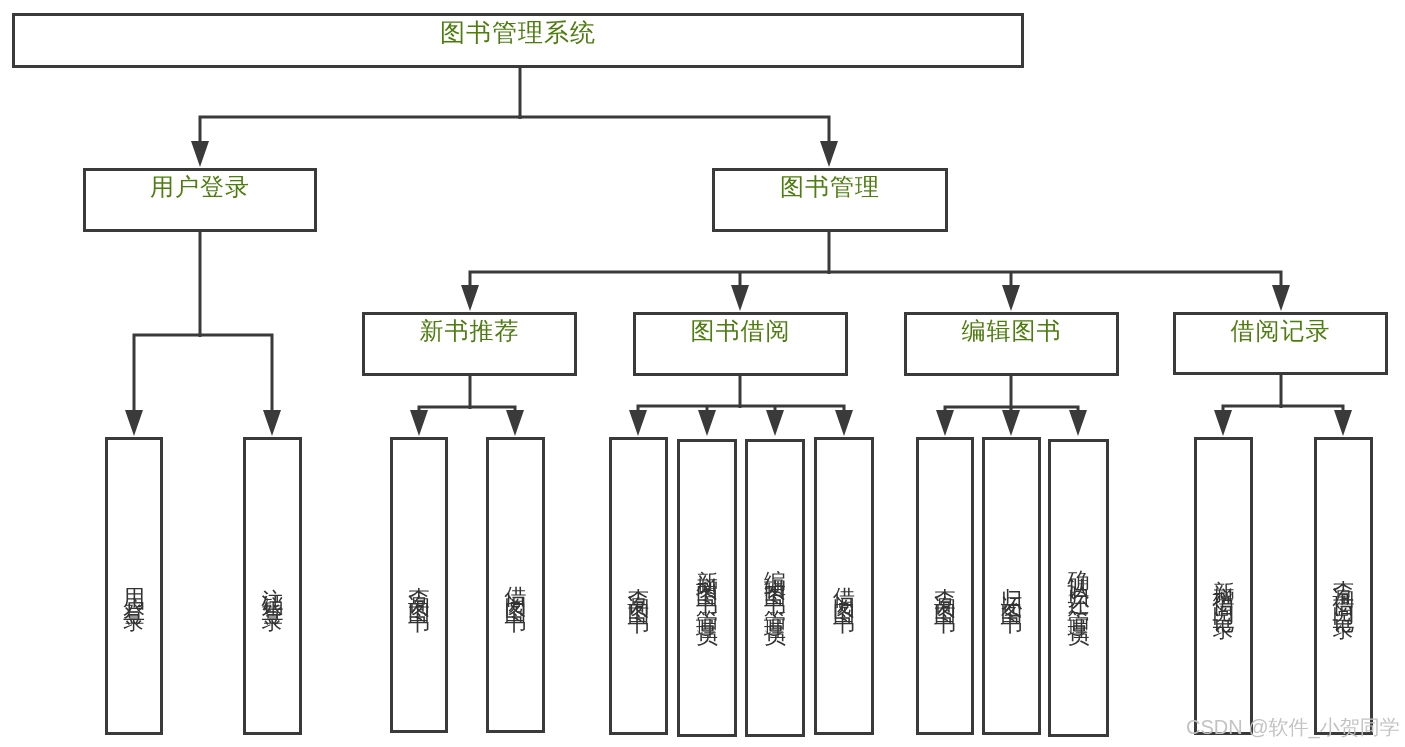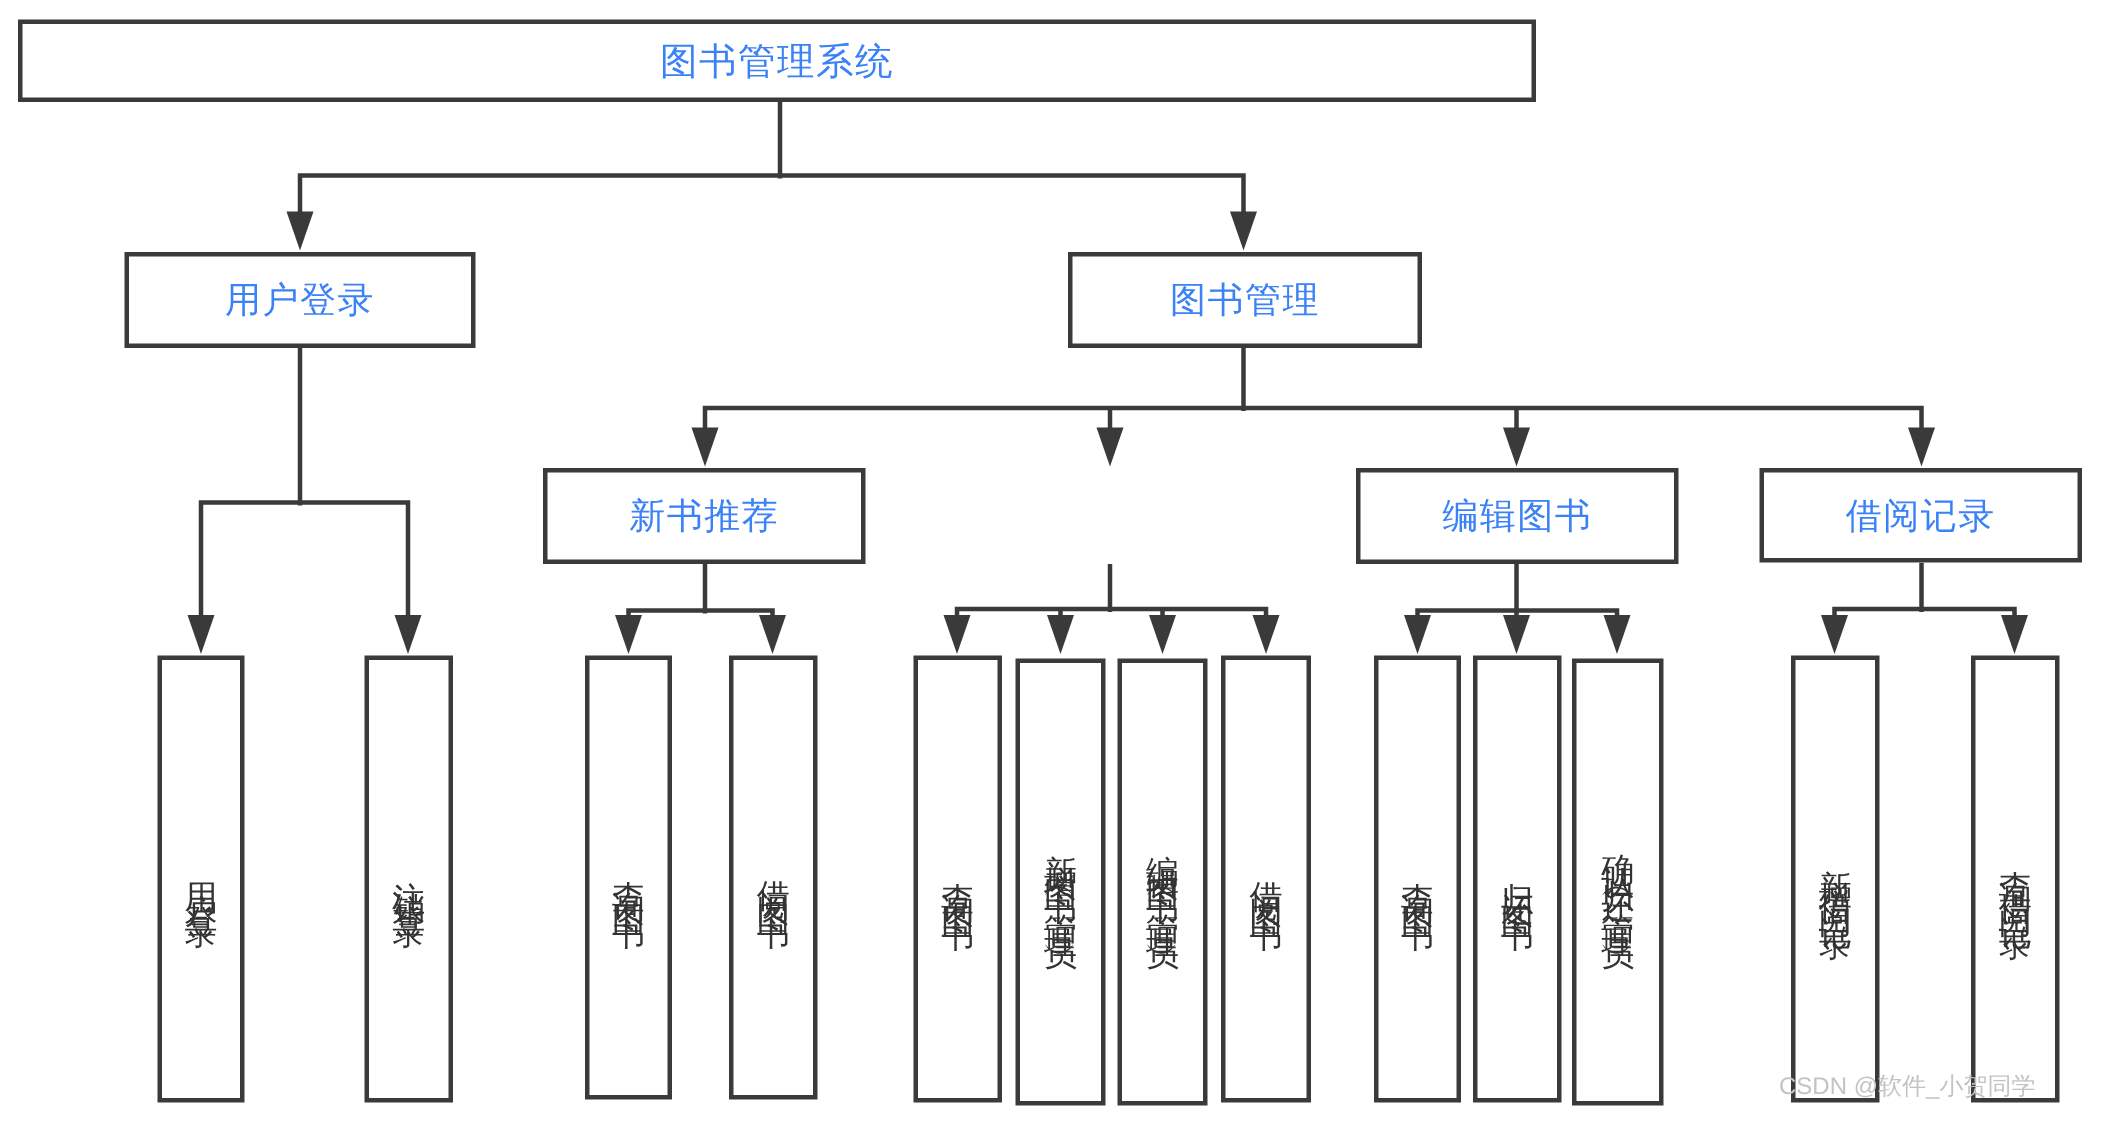--- a/index.html
+++ b/index.html
@@ -20,24 +20,24 @@
     left: 0;
     top: 0;
     z-index: 1;
   }
   .hbox {
     position: absolute;
     box-sizing: border-box;
     border: 3px solid #3a3a3a;
     background: #ffffff;
     display: flex;
-    align-items: center;
+    align-items: flex-start;
     justify-content: center;
     font-size: 24px;
-    color: #3b82f6;
+    color: #4d7c0f;
     z-index: 2;
     letter-spacing: 1px;
   }
   .vbox {
     position: absolute;
     box-sizing: border-box;
     border: 3px solid #3a3a3a;
     background: #ffffff;
     display: flex;
     align-items: center;
@@ -50,21 +50,21 @@
     font-size: 22px;
     letter-spacing: 8px;
     color: #333333;
     line-height: 1;
   }
   #watermark {
     position: absolute;
     left: 1186px;
     top: 714px;
     width: 215px;
-    font-size: 16px;
+    font-size: 20px;
     color: #c3c3c3;
     white-space: nowrap;
     z-index: 3;
   }
 </style>
 </head>
 <body>
 
 <div id="stage">
 
@@ -137,20 +137,23 @@
   <div class="hbox" style="left:83px; top:168px; width:234px; height:64px;">
     <span>用户登录</span>
   </div>
   <div class="hbox" style="left:712px; top:168px; width:236px; height:64px;">
     <span>图书管理</span>
   </div>
 
   <div class="hbox" style="left:362px; top:312px; width:215px; height:64px;">
     <span>新书推荐</span>
   </div>
+  <div class="hbox" style="left:633px; top:312px; width:215px; height:64px;">
+    <span>图书借阅</span>
+  </div>
   <div class="hbox" style="left:904px; top:312px; width:215px; height:64px;">
     <span>编辑图书</span>
   </div>
   <div class="hbox" style="left:1173px; top:312px; width:215px; height:63px;">
     <span>借阅记录</span>
   </div>
 
   <div class="vbox" style="left:105px; top:437px; width:58px; height:298px;">
     <span class="vtext">用户登录</span>
   </div>

